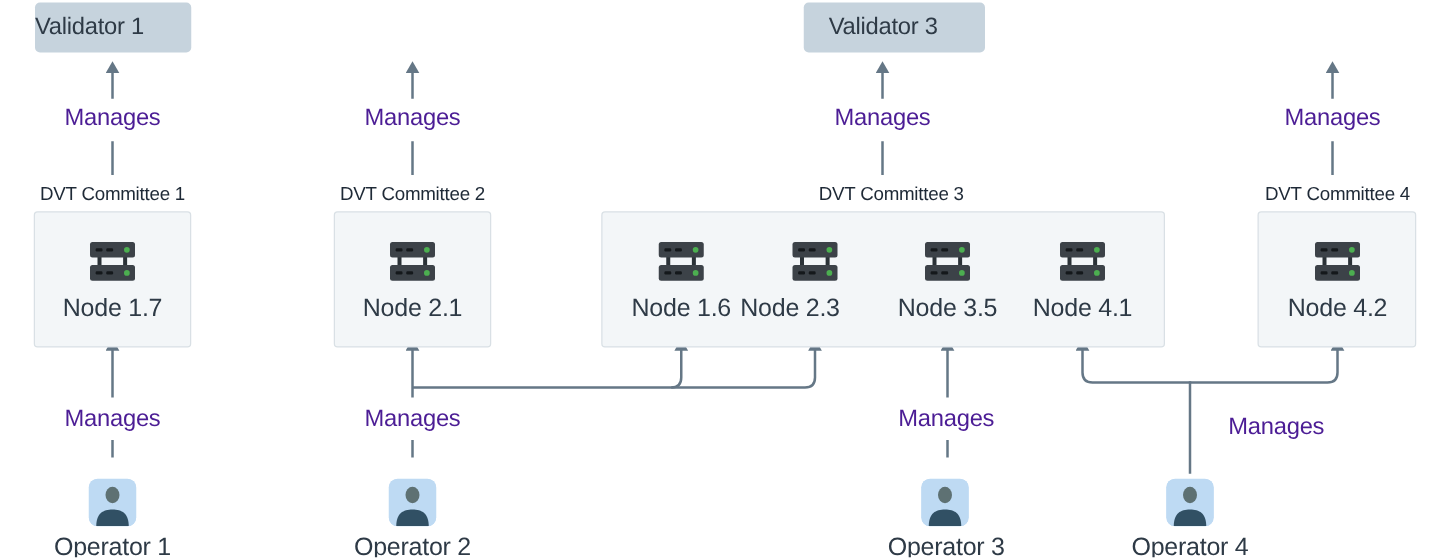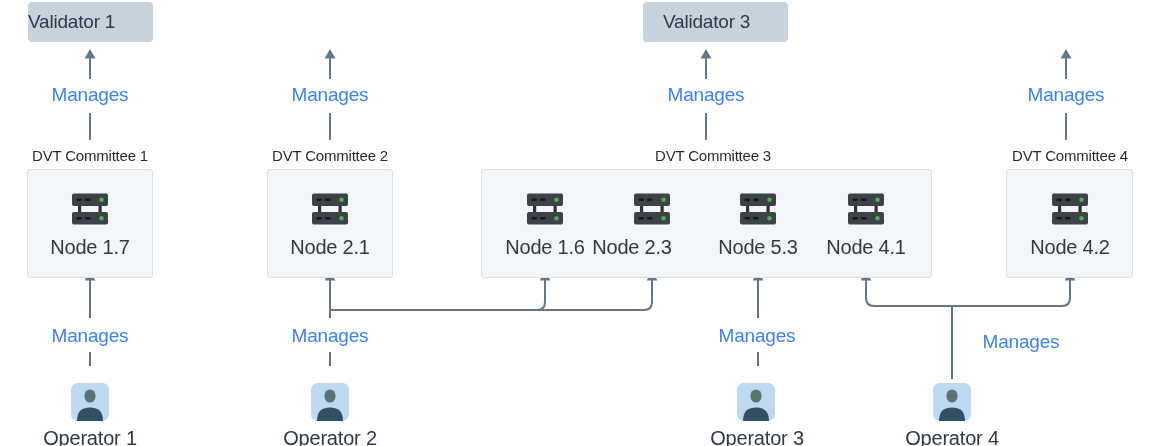--- a/index.html
+++ b/index.html
@@ -15,21 +15,21 @@
   .cbox{
     position:absolute;top:169px;height:109px;background:#f3f6f8;
     border:1px solid #d9e0e5;border-radius:3px;box-sizing:border-box;
   }
   .dvt-label{
     position:absolute;top:147px;transform:translateX(-50%);
     font-size:15px;font-weight:400;color:#1e2936;white-space:nowrap;letter-spacing:-0.2px;
   }
   .manages{
     position:absolute;transform:translateX(-50%);
-    font-size:19px;font-weight:500;color:#3b82f6;white-space:nowrap;letter-spacing:-0.2px;
+    font-size:19px;font-weight:500;color:#4c1d95;white-space:nowrap;letter-spacing:-0.2px;
   }
   .manages.top{top:84px;}
   .manages.bottom{top:325px;}
   .node-icon{position:absolute;top:190px;width:40px;height:38px;}
   .node-label{
     position:absolute;top:236px;transform:translateX(-50%);
     font-size:20px;font-weight:500;color:#2e3a46;white-space:nowrap;letter-spacing:-0.2px;
   }
   .op-icon{
     position:absolute;top:383px;width:38px;height:38px;border-radius:7px;
@@ -141,21 +141,21 @@
   <div class="node-label" style="left:545px;">Node 1.6</div>
 
   <div class="node-icon" style="left:632px;"><svg width="40" height="38">
         <use href="#server-icon"></use>
       </svg></div>
   <div class="node-label" style="left:632px;">Node 2.3</div>
 
   <div class="node-icon" style="left:738px;"><svg width="40" height="38">
         <use href="#server-icon"></use>
       </svg></div>
-  <div class="node-label" style="left:758px;">Node 5.3</div>
+  <div class="node-label" style="left:758px;">Node 3.5</div>
 
   <div class="node-icon" style="left:846px;"><svg width="40" height="38">
         <use href="#server-icon"></use>
       </svg></div>
   <div class="node-label" style="left:866px;">Node 4.1</div>
 
   <div class="node-icon" style="left:1050px;"><svg width="40" height="38">
         <use href="#server-icon"></use>
       </svg></div>
   <div class="node-label" style="left:1070px;">Node 4.2</div>

